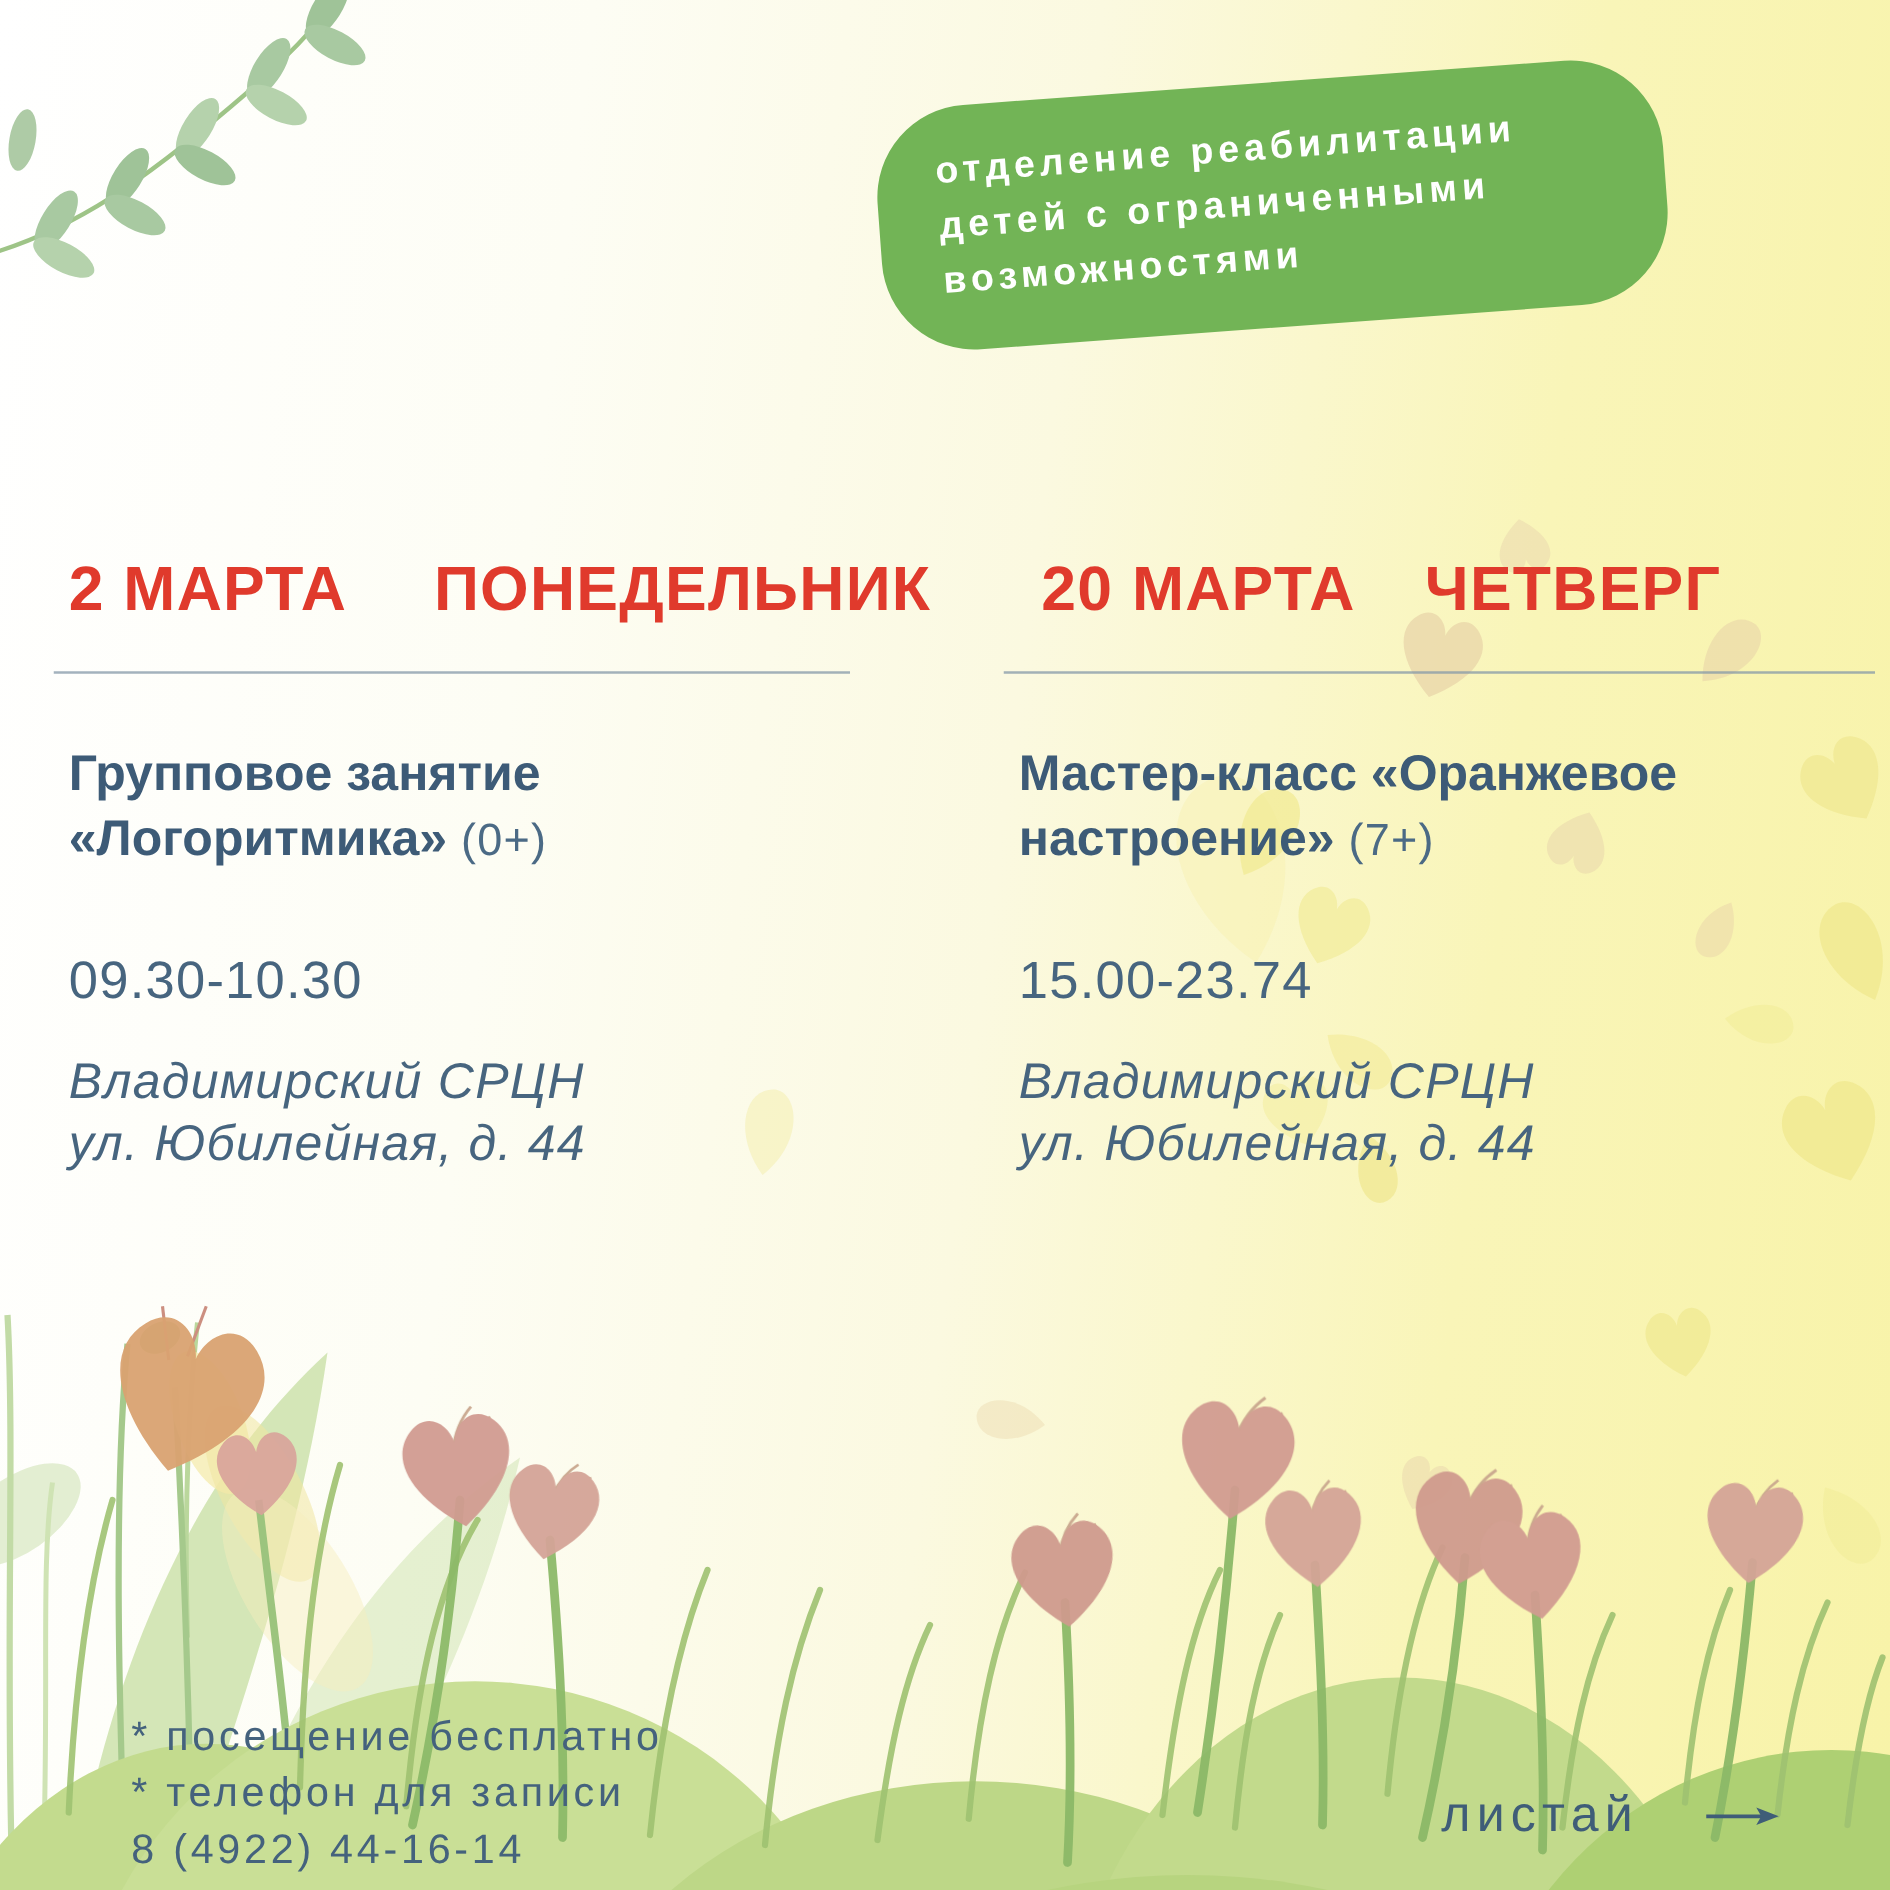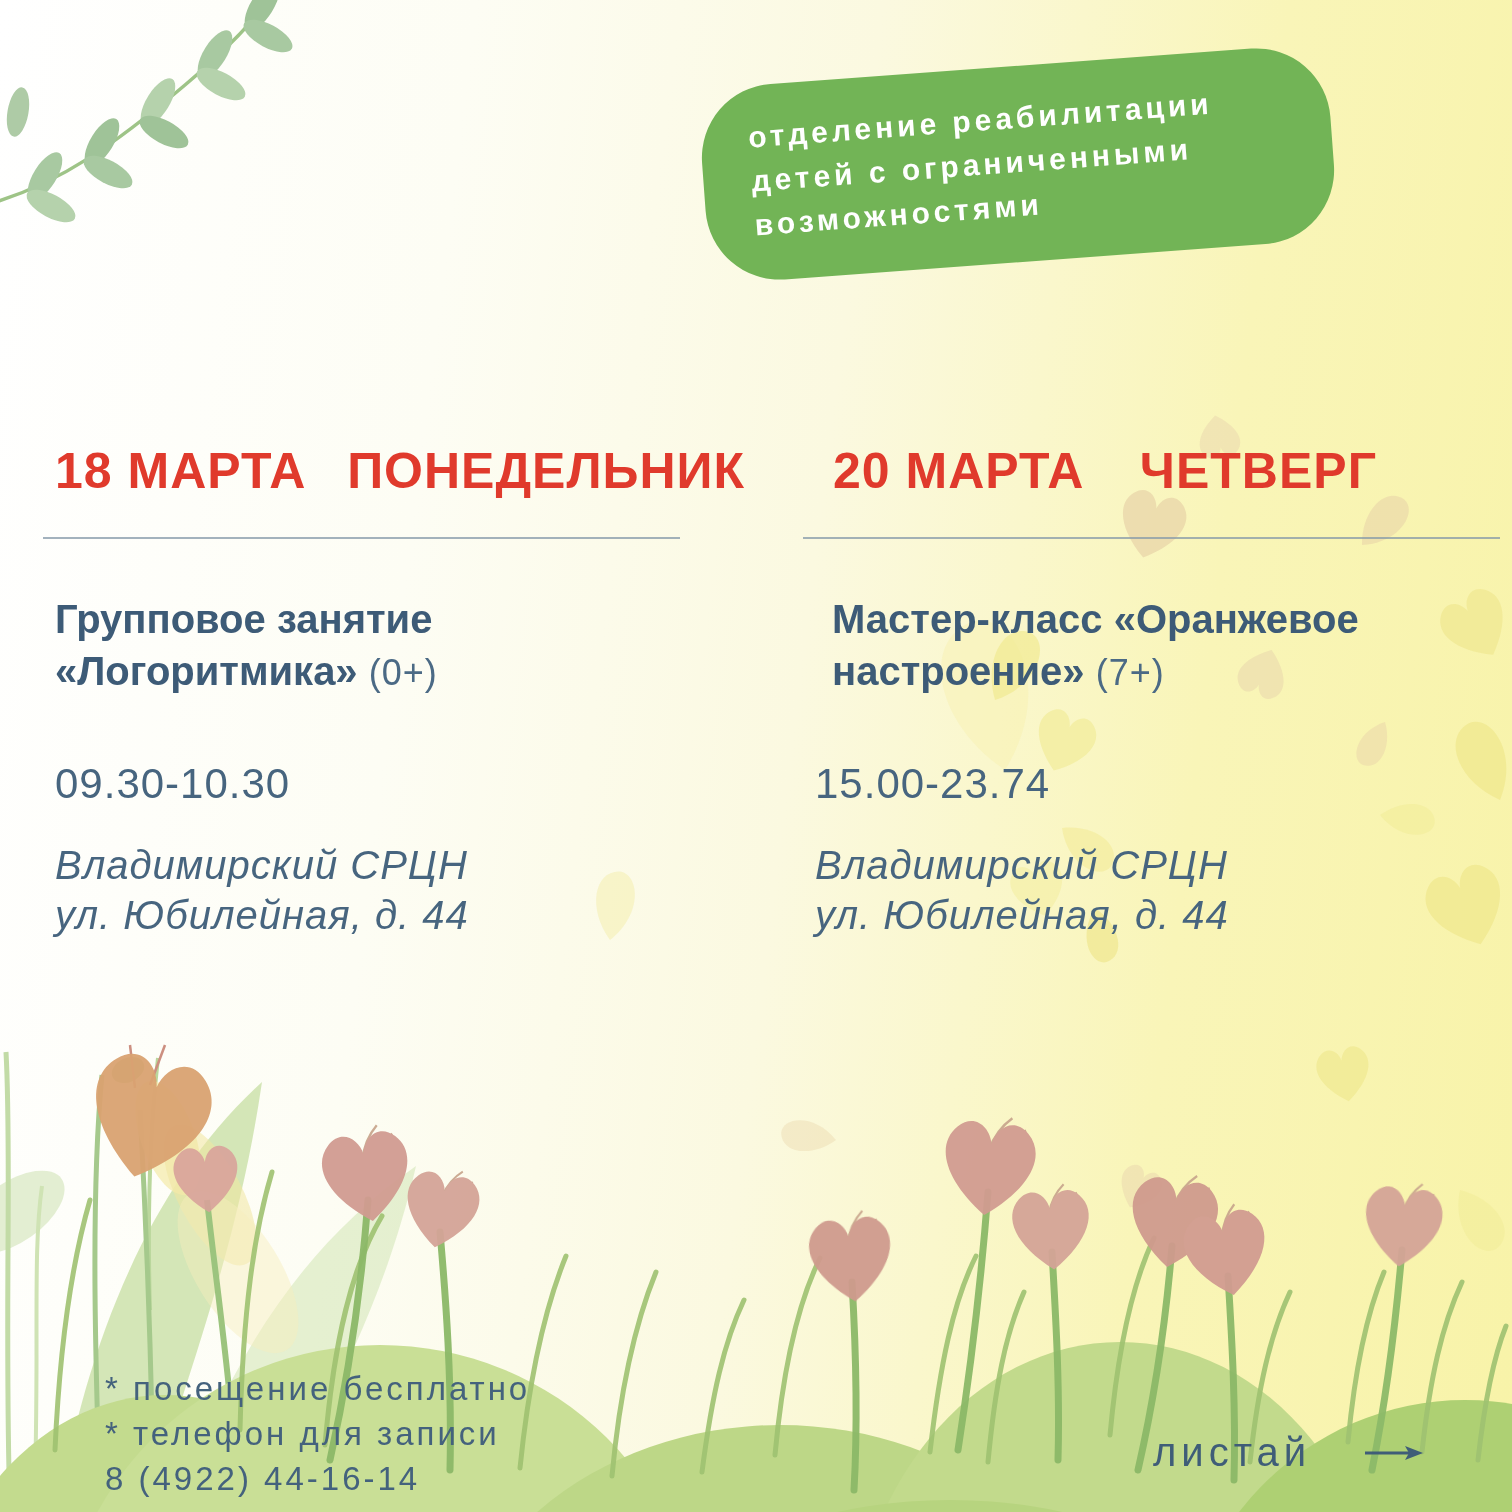--- a/index.html
+++ b/index.html
@@ -20,21 +20,21 @@
   .hdr{position:absolute;top:442px;display:flex;justify-content:space-between;
     color:#e03a2c;font-weight:bold;font-size:50px;letter-spacing:1px;white-space:nowrap;}
   .hdr-left{left:55px;width:690px;}
   .hdr-right{left:833px;width:544px;}
   .divider{position:absolute;top:537px;height:0;border-top:2px solid #8498a8;opacity:.75;}
   .div-left{left:43px;width:637px;}
   .div-right{left:803px;width:697px;}
   
   .title{position:absolute;top:593px;color:#3d5b77;font-weight:bold;font-size:40px;line-height:52px;}
   .title-left{left:55px;width:640px;}
-  .title-right{left:815px;width:620px;margin-left:17px;}
+  .title-right{left:815px;width:620px;}
   .age{font-weight:300;font-size:36px;color:#4b6a85;letter-spacing:1px;white-space:nowrap;}
   .time{position:absolute;top:760px;color:#47657f;font-weight:300;font-size:42px;letter-spacing:1px;}
   .time-left{left:55px;} .time-right{left:815px;}
   .venue{position:absolute;top:840px;color:#47657f;font-weight:300;font-style:italic;
     font-size:40px;line-height:50px;letter-spacing:1px;}
   .venue-left{left:55px;} .venue-right{left:815px;}
   
   .footnotes{position:absolute;left:105px;top:1366px;color:#44627d;font-weight:300;
     font-size:33px;line-height:45px;letter-spacing:3px;z-index:5;}
   
@@ -170,21 +170,21 @@
     </g>
   </svg>
 
   <div class="badge">
     <div>отделение реабилитации</div>
     <div>детей с ограниченными</div>
     <div>возможностями</div>
   </div>
 
   <div class="hdr hdr-left z-text">
-    <span>18 МАРТА</span>
+    <span>2 МАРТА</span>
     <span>ПОНЕДЕЛЬНИК</span>
   </div>
   <div class="divider div-left"></div>
   <div class="title title-left z-text">
     <span>Групповое занятие «Логоритмика»</span>
     <span class="age">(0+)</span>
   </div>
   <div class="time time-left z-text">09.30-10.30</div>
   <div class="venue venue-left z-text">
     <div>Владимирский СРЦН</div>

